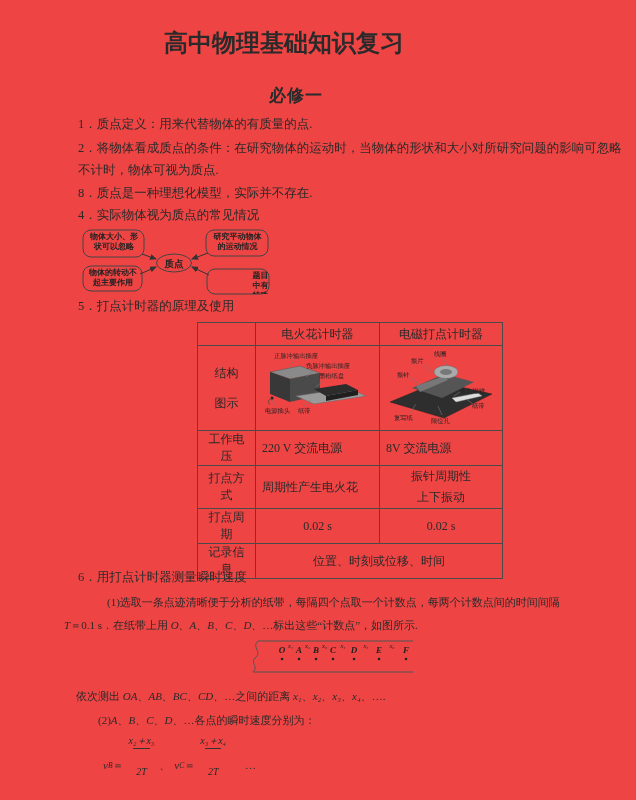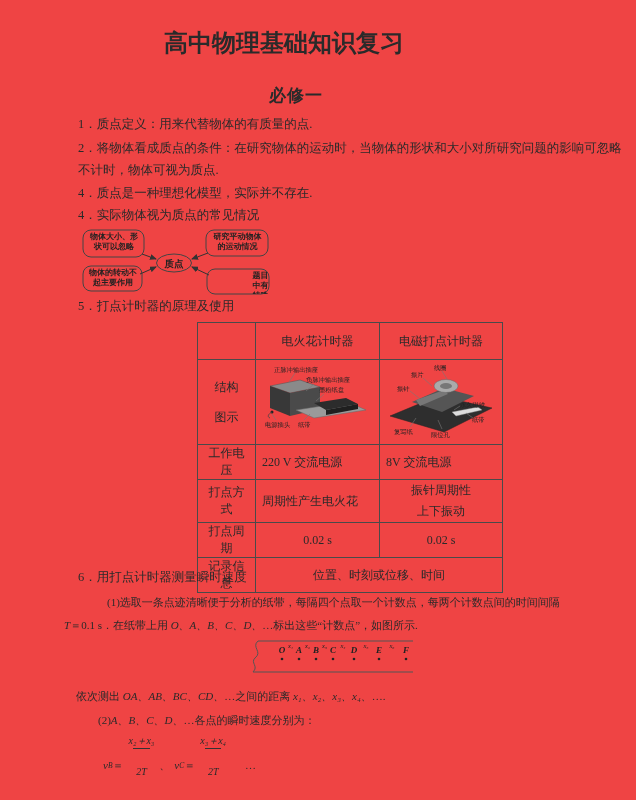--- a/index.html
+++ b/index.html
@@ -32,21 +32,21 @@
 <body>
 
 <div class="page">
 
   <div class="abs title" style="left:164px;top:27px;">高中物理基础知识复习</div>
   <div class="abs subtitle" style="left:269px;top:84px;">必修一</div>
 
   <div class="abs item" style="left:78px;top:116px;">1．质点定义：用来代替物体的有质量的点.</div>
   <div class="abs item" style="left:78px;top:140px;">2．将物体看成质点的条件：在研究物体的运动时，当物体的形状和大小对所研究问题的影响可忽略</div>
   <div class="abs item" style="left:78px;top:162px;">不计时，物体可视为质点.</div>
-  <div class="abs item" style="left:78px;top:185px;">4．质点是一种理想化模型，实际并不存在.</div>
+  <div class="abs item" style="left:78px;top:185px;">8．质点是一种理想化模型，实际并不存在.</div>
   <div class="abs item" style="left:78px;top:207px;">4．实际物体视为质点的常见情况</div>
 
   <svg class="abs" style="left:80px;top:228px;" width="194" height="68" viewBox="0 0 194 68">
     <defs>
       <marker id="ah" markerWidth="7" markerHeight="6" refX="6" refY="3" orient="auto">
         <path d="M0,0 L7,3 L0,6 Z" fill="#333"></path>
       </marker>
     </defs>
 
     <rect x="3" y="2" width="61" height="27" rx="8" fill="none" stroke="#444" stroke-width="1"></rect>
@@ -81,21 +81,21 @@
 
   <div class="abs item" style="left:78px;top:298px;">5．打点计时器的原理及使用</div>
 
   <table class="ptable abs" style="left:197px;top:322px;">
     <colgroup>
         <col style="width:58px">
         <col style="width:113px">
         <col style="width:112px">
       </colgroup>
     <tbody>
-      <tr style="height:37px">
+      <tr style="height:23px">
         <td class="c"></td>
         <td class="c">电火花计时器</td>
         <td class="c">电磁打点计时器</td>
       </tr>
       <tr style="height:82px">
         <td class="c pre" style="line-height:30px;">结构
 图示</td>
         <td class="img">
           
           <svg width="111" height="80" viewBox="0 0 111 80">

